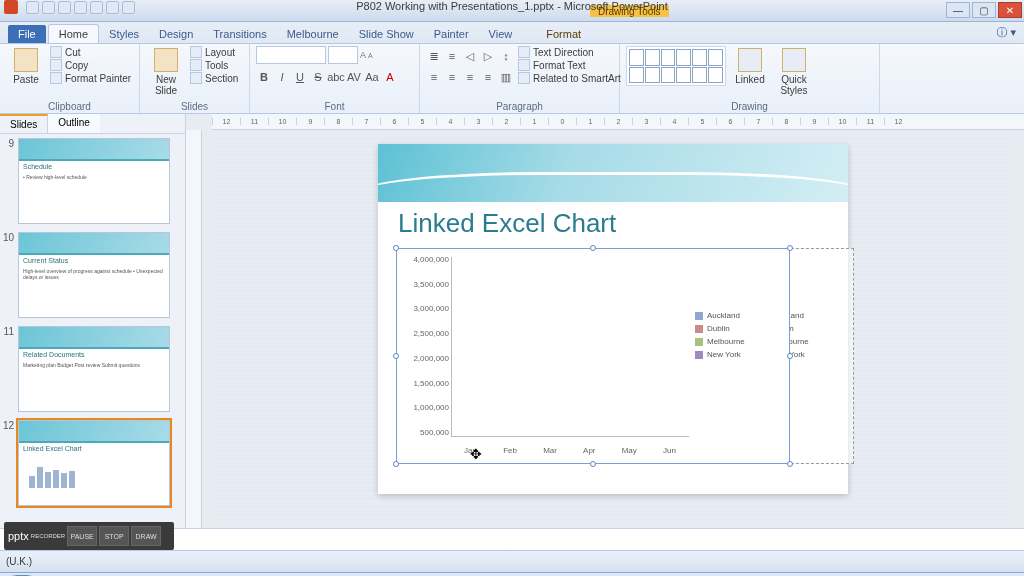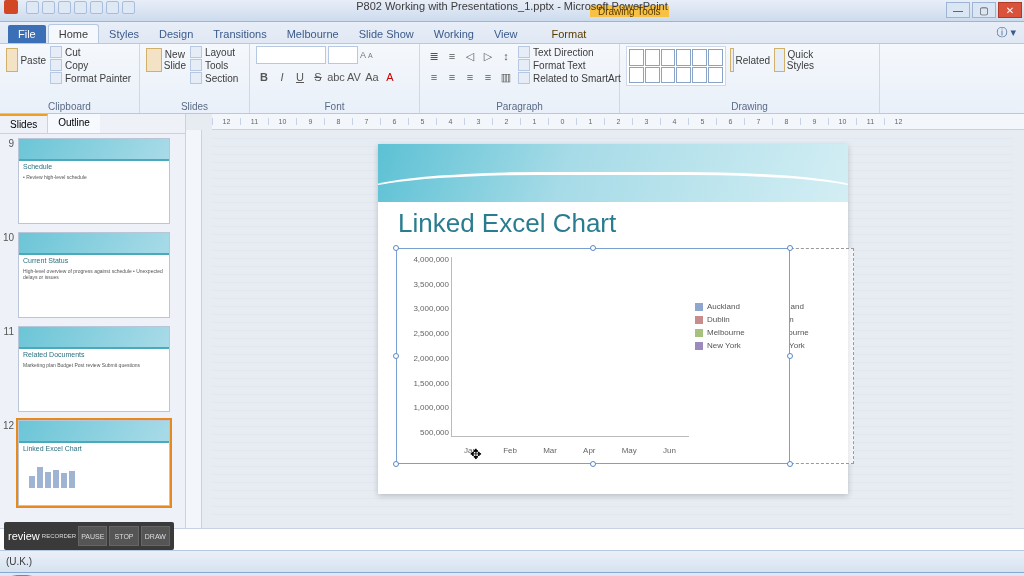--- a/index.html
+++ b/index.html
@@ -20,21 +20,21 @@
   .tabs{height:22px;background:linear-gradient(#e8eef7,#e0e8f4);display:flex;align-items:flex-end;font-size:11px;padding-left:8px;border-bottom:1px solid #b7c9e2}
   .tab{padding:3px 10px;color:#3b5a8b;cursor:pointer}
   .tab.file{background:#3b6fb6;color:#fff;border-radius:2px 2px 0 0;margin-right:2px}
   .tab.active{background:#f5f8fc;border:1px solid #b7c9e2;border-bottom:none;border-radius:3px 3px 0 0;color:#3b3b3b}
   .tab.context{color:#5a3b00}
   
   .ribbon{height:70px;background:linear-gradient(#f5f8fc,#e9f0f9);border-bottom:1px solid #b7c9e2;display:flex;font-size:10px;color:#3b3b3b}
   .group{border-right:1px solid #cdd9ea;display:flex;flex-direction:column;justify-content:space-between;padding:2px 6px 0}
   .group-body{display:flex;align-items:flex-start;gap:4px;flex:1}
   .group-label{text-align:center;font-size:10px;color:#5a6b85;padding-bottom:1px}
-  .bigbtn{display:flex;flex-direction:row;align-items:center;justify-content:center;width:40px;gap:2px;padding-top:2px}
+  .bigbtn{display:flex;flex-direction:column;align-items:center;justify-content:center;width:40px;gap:2px;padding-top:2px}
   .bigbtn .ic{width:24px;height:24px;background:#f3e3c4;border:1px solid #d1b06a}
   .stack{display:flex;flex-direction:column;gap:1px;font-size:10px}
   .stack div{display:flex;align-items:center;gap:3px;white-space:nowrap}
   .mini{width:12px;height:12px;background:#e7edf7;border:1px solid #b7c9e2}
   .fontrow{display:flex;gap:2px;align-items:center}
   .fontbox{width:70px;height:18px;border:1px solid #b7c9e2;background:#fff;font-size:10px;padding-left:3px;display:flex;align-items:center;color:#888}
   .sizebox{width:30px;height:18px;border:1px solid #b7c9e2;background:#fff;font-size:10px;display:flex;align-items:center;padding-left:3px;color:#888}
   .btnrow{display:flex;gap:2px;margin-top:2px}
   .btnrow span{width:16px;height:16px;display:flex;align-items:center;justify-content:center;font-size:11px;color:#555}
   .shapes-gal{width:100px;height:40px;border:1px solid #cdd9ea;background:#fff;display:grid;grid-template-columns:repeat(6,1fr);gap:1px;padding:2px}
@@ -67,21 +67,21 @@
   .slide-title{position:absolute;top:64px;left:20px;font-size:26px;color:#2a7d90;font-weight:400}
   .chart-box{position:absolute;top:104px;left:18px;width:394px;height:216px;border:1px solid #b9c6d8;background:#fff}
   .chart-ghost{position:absolute;top:104px;left:82px;width:394px;height:216px;border:1px dashed #999;background:rgba(255,255,255,.55)}
   .chart-inner{position:absolute;left:54px;top:8px;right:100px;bottom:26px;border-left:1px solid #bbb;border-bottom:1px solid #bbb}
   .ylabels{position:absolute;left:2px;top:6px;bottom:26px;width:50px;display:flex;flex-direction:column;justify-content:space-between;font-size:8px;color:#666;text-align:right}
   .xlabels{position:absolute;left:54px;right:100px;bottom:8px;display:flex;justify-content:space-around;font-size:8px;color:#666}
   .bars{position:absolute;left:0;right:0;bottom:0;top:0;display:flex;justify-content:space-around;align-items:flex-end}
   .bgroup{display:flex;gap:2px;align-items:flex-end}
   .bgroup div{width:7px}
   .c0{background:#8fa7cf}.c1{background:#c98c8c}.c2{background:#a5c27f}.c3{background:#9b8bbd}
-  .legend{position:absolute;right:4px;top:53px;width:90px;font-size:8px;color:#555}
+  .legend{position:absolute;right:4px;top:62px;width:90px;font-size:8px;color:#555}
   .legend div{display:flex;align-items:center;gap:4px;margin-bottom:4px}
   .sw{width:8px;height:8px}
   .sel-handles{position:absolute;border:1px solid #7aa0d0}
   .sel-handles i{position:absolute;width:6px;height:6px;background:#fff;border:1px solid #5a87c4;border-radius:50%}
   
   .notes{height:22px;border-top:1px solid #c7d3e4;background:#fff;font-size:11px;color:#888;padding:3px 8px}
   
   .status{height:22px;background:linear-gradient(#eaf0f8,#d7e2f0);border-top:1px solid #b7c9e2;display:flex;align-items:center;font-size:10px;color:#3b3b3b;padding:0 6px;gap:10px;position:relative}
   .status-right{position:absolute;right:6px;display:flex;align-items:center;gap:6px}
   .viewbtns{display:flex;gap:2px}
@@ -126,21 +126,21 @@
 </div>
 
 <div class="tabs">
   <div class="tab file">File</div>
   <div class="tab active">Home</div>
   <div class="tab">Styles</div>
   <div class="tab">Design</div>
   <div class="tab">Transitions</div>
   <div class="tab">Melbourne</div>
   <div class="tab">Slide Show</div>
-  <div class="tab">Working</div>
+  <div class="tab">Painter</div>
   <div class="tab">View</div>
   <div class="tab context" style="margin-left:14px">Format</div>
   <div style="margin-left:auto;padding:3px 8px;color:#3b5a8b">ⓘ ▾</div>
 </div>
 
 <div class="ribbon">
   <div class="group" style="width:140px">
     <div class="group-body">
       <div class="bigbtn">
           <div class="ic"></div>
@@ -254,21 +254,21 @@
           <div></div>
         <div></div>
           <div></div>
           <div></div>
           <div></div>
           <div></div>
           <div></div>
       </div>
       <div class="bigbtn">
           <div class="ic" style="background:#e7edf7"></div>
-          <span>Related</span>
+          <span>Linked</span>
         </div>
       <div class="bigbtn">
           <div class="ic" style="background:#e7edf7"></div>
           <span style="white-space:pre;text-align:center">Quick
 Styles</span>
         </div>
     </div>
     <div class="group-label">Drawing</div>
   </div>
 </div>
@@ -528,21 +528,21 @@
       </div>
     </div>
   </div>
 </div>
 
 <div class="move-cursor">✥</div>
 
 <div class="notes">Click to add notes</div>
 
 <div class="recorder">
-  <div class="logo"><span>review</span></div>
+  <div class="logo"><span>pptx</span></div>
   <div style="font-size:6px">RECORDER</div>
   <div class="rb">PAUSE</div>
   <div class="rb">STOP</div>
   <div class="rb">DRAW</div>
 </div>
 
 <div class="status">
   <span>(U.K.)</span>
 </div>
 

